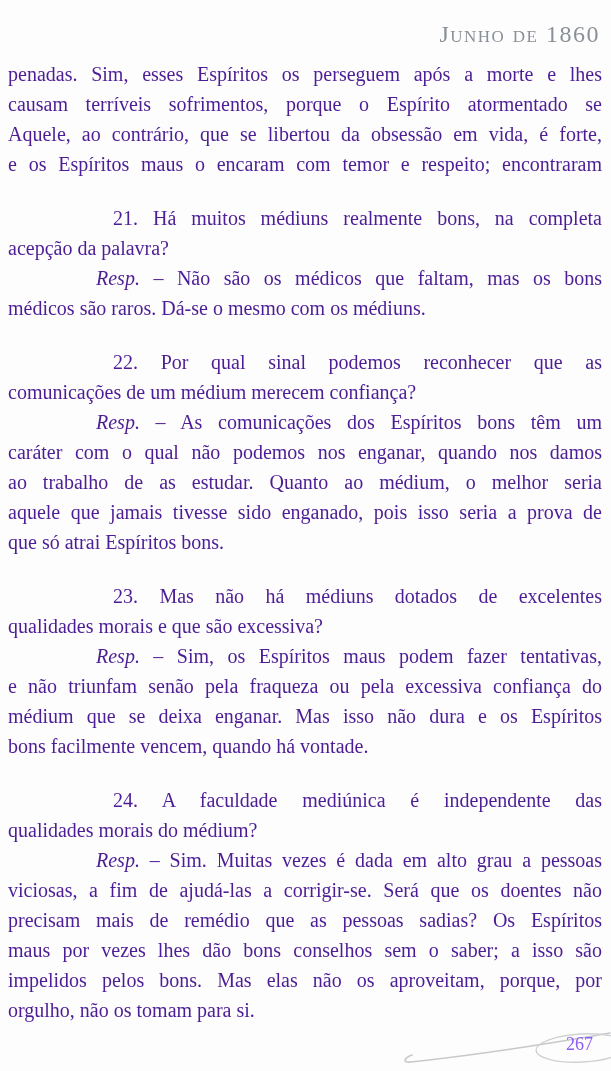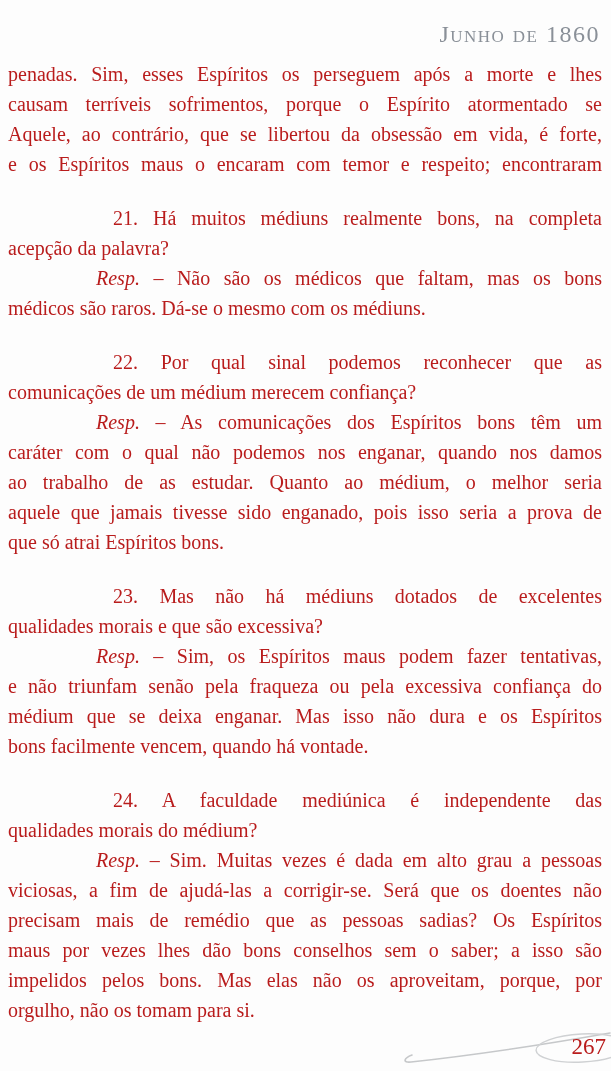--- a/index.html
+++ b/index.html
@@ -21,45 +21,45 @@
     color: #8a9098;
     white-space: nowrap;
   }
   .content {
     position: absolute;
     left: 8px;
     top: 59px;
     width: 594px;
     font-size: 20px;
     line-height: 30px;
-    color: #b91c1c;
+    color: #4c1d95;
   }
   .para { margin: 0; }
   .para.question { margin-top: 24px; }
   .tline {
     text-align: justify;
     text-align-last: justify;
   }
   .tline.last { text-align-last: auto; }
   .tline.ind-q { text-indent: 105px; }
   .tline.ind-a { text-indent: 88px; }
   i.resp { font-style: italic; }
   .flourish {
     position: absolute;
     left: 396px;
     top: 1026px;
     width: 215px;
     height: 45px;
   }
   .pagenum {
     position: absolute;
-    right: 5px;
+    right: 18px;
     top: 1034px;
-    font-size: 23px;
-    color: #b91c1c;
+    font-size: 18px;
+    color: #8b5cf6;
   }
 </style>
 </head>
 <body>
 
 <div class="page">
 
   <div class="running-head">Junho de 1860</div>
 
   <div class="content" id="content">

